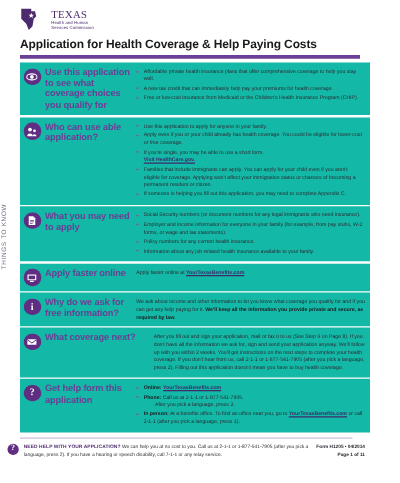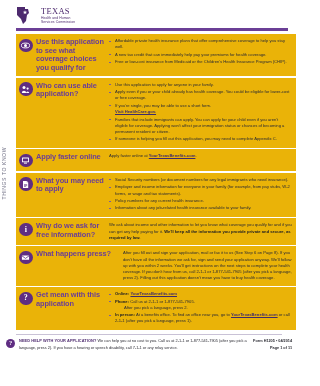--- a/index.html
+++ b/index.html
@@ -36,21 +36,21 @@
   .body-wrap { position: relative; padding: 3px 2px 0 16px; }
   .sidelabel {
     position: absolute; left: 1px; top: 116px;
     width: 13px;
     font-size: 5.1px; letter-spacing: .55px; color: #6f6f84;
     writing-mode: vertical-rl; transform: rotate(180deg);
     white-space: nowrap;
   }
   .section {
     display: flex; align-items: flex-start;
-    background: #eab308;
+    background: #14b8a6;
     padding: 4px 4px 4px 3px;
     margin-bottom: 1.5px;
   }
   .sec-icon { flex: none; width: 17px; padding-top: .5px; }
   .circ {
     width: 13.5px; height: 13.5px; border-radius: 50%;
     background: #5f2d82; position: relative;
     display: flex; align-items: center; justify-content: center;
   }
   .circ svg { display: block; }
@@ -113,20 +113,21 @@
           <path d="M1 1 H9 V3 H12 L13 7 L11 9 L10 15 L7 18 L5 13 L3 11 L1 9 Z" fill="#4d2a6e"></path>
           <path d="M9 4.2 l.6 1.5 h1.6 l-1.3 1 .5 1.6 -1.4-1 -1.4 1 .5-1.6 -1.3-1 h1.6 z" fill="#ffffff"></path>
         </svg>
       </div>
       <div class="logo-text">
         <div class="logo-texas">TEXAS</div>
         <div class="logo-sub1">Health and Human</div>
         <div class="logo-sub2">Services Commission</div>
       </div>
     </div>
+    <div class="doc-title">Application for Health Coverage &amp; Help Paying Costs</div>
     <div class="title-rule"></div>
   </div>
 
   <div class="body-wrap">
     <div class="sidelabel">THINGS TO KNOW</div>
 
     <div class="section">
       <div class="sec-icon">
         <div class="circ">
           <svg width="9" height="9" viewBox="0 0 9 9">
@@ -165,38 +166,20 @@
           <li>Families that include immigrants can apply. You can apply for your child even if you aren't eligible for coverage. Applying won't affect your immigration status or chances of becoming a permanent resident or citizen.</li>
           <li>If someone is helping you fill out this application, you may need to complete Appendix C.</li>
         </ul>
       </div>
     </div>
 
     <div class="section">
       <div class="sec-icon">
         <div class="circ">
           <svg width="9" height="9" viewBox="0 0 9 9">
-            <rect x="1" y="1.6" width="7" height="4.6" rx=".5" fill="#fff"></rect>
-            <rect x="1.9" y="2.5" width="5.2" height="2.9" fill="#5f2d82"></rect>
-            <rect x="3" y="6.6" width="3" height="1" fill="#fff"></rect>
-          </svg>
-        </div>
-      </div>
-      <div class="sec-head">Apply faster online</div>
-      <div class="sec-body">
-        <p class="para">
-          <span>Apply faster online at </span><a class="lnk" href="#">YourTexasBenefits.com</a><span>.</span>
-        </p>
-      </div>
-    </div>
-
-    <div class="section">
-      <div class="sec-icon">
-        <div class="circ">
-          <svg width="9" height="9" viewBox="0 0 9 9">
             <path d="M2 1 h3.6 L7.2 2.6 V8 H2 Z" fill="#fff"></path>
             <path d="M5.6 1 v1.6 h1.6 z" fill="#c8b6db"></path>
             <rect x="3" y="4" width="3.2" height=".55" fill="#5f2d82"></rect>
             <rect x="3" y="5.2" width="3.2" height=".55" fill="#5f2d82"></rect>
             <rect x="3" y="6.4" width="2.2" height=".55" fill="#5f2d82"></rect>
           </svg>
         </div>
       </div>
       <div class="sec-head">What you may need to apply</div>
       <div class="sec-body">
@@ -205,53 +188,71 @@
           <li>Employer and income information for everyone in your family (for example, from pay stubs, W-2 forms, or wage and tax statements).</li>
           <li>Policy numbers for any current health insurance.</li>
           <li>Information about any job-related health insurance available to your family.</li>
         </ul>
       </div>
     </div>
 
     <div class="section">
       <div class="sec-icon">
         <div class="circ">
+          <svg width="9" height="9" viewBox="0 0 9 9">
+            <rect x="1" y="1.6" width="7" height="4.6" rx=".5" fill="#fff"></rect>
+            <rect x="1.9" y="2.5" width="5.2" height="2.9" fill="#5f2d82"></rect>
+            <rect x="3" y="6.6" width="3" height="1" fill="#fff"></rect>
+          </svg>
+        </div>
+      </div>
+      <div class="sec-head">Apply faster online</div>
+      <div class="sec-body">
+        <p class="para">
+          <span>Apply faster online at </span><a class="lnk" href="#">YourTexasBenefits.com</a><span>.</span>
+        </p>
+      </div>
+    </div>
+
+    <div class="section">
+      <div class="sec-icon">
+        <div class="circ">
           <span class="glyph" style="font-size:8px;line-height:1;">i</span>
         </div>
       </div>
       <div class="sec-head">Why do we ask for free information?</div>
       <div class="sec-body">
         <p class="para">
           <span>We ask about income and other information to let you know what coverage you qualify for and if you can get any help paying for it. </span><b>We'll keep all the information you provide private and secure, as required by law.</b>
         </p>
       </div>
     </div>
 
     <div class="section">
       <div class="sec-icon">
         <div class="circ">
           <svg width="9" height="9" viewBox="0 0 9 9">
             <rect x=".9" y="2.4" width="7.2" height="4.4" rx=".4" fill="#fff"></rect>
             <path d="M.9 2.8 L4.5 5.4 L8.1 2.8" fill="none" stroke="#5f2d82" stroke-width=".8"></path>
           </svg>
         </div>
       </div>
-      <div class="sec-head wide">What happens press?</div>
+      <div class="sec-head wide">What coverage next?</div>
       <div class="sec-body">
         <p class="para">After you fill out and sign your application, mail or fax it to us (See Step 6 on Page 8). If you don't have all the information we ask for, sign and send your application anyway. We'll follow up with you within 2 weeks. You'll get instructions on the next steps to complete your health coverage.  If you don't hear from us, call 2-1-1 or 1-877-541-7905 (after you pick a language, press 2). Filling out this application doesn't mean you have to buy health coverage.</p>
       </div>
     </div>
 
     <div class="section">
       <div class="sec-icon">
         <div class="circ">
           <span class="glyph" style="font-size:8px;line-height:1;">?</span>
         </div>
       </div>
-      <div class="sec-head">Get mean with this application</div>
+      <div class="sec-head">Get help form this application</div>
       <div class="sec-body">
         <ul class="bl">
           <li>
             <b>Online:</b>
             <a class="lnk" href="#">YourTexasBenefits.com</a>
           </li>
           <li>
             <b>Phone:</b><span> Call us at 2-1-1 or 1-877-541-7905.</span>
             <span class="indent">After you pick a language, press 2.</span>
           </li>

